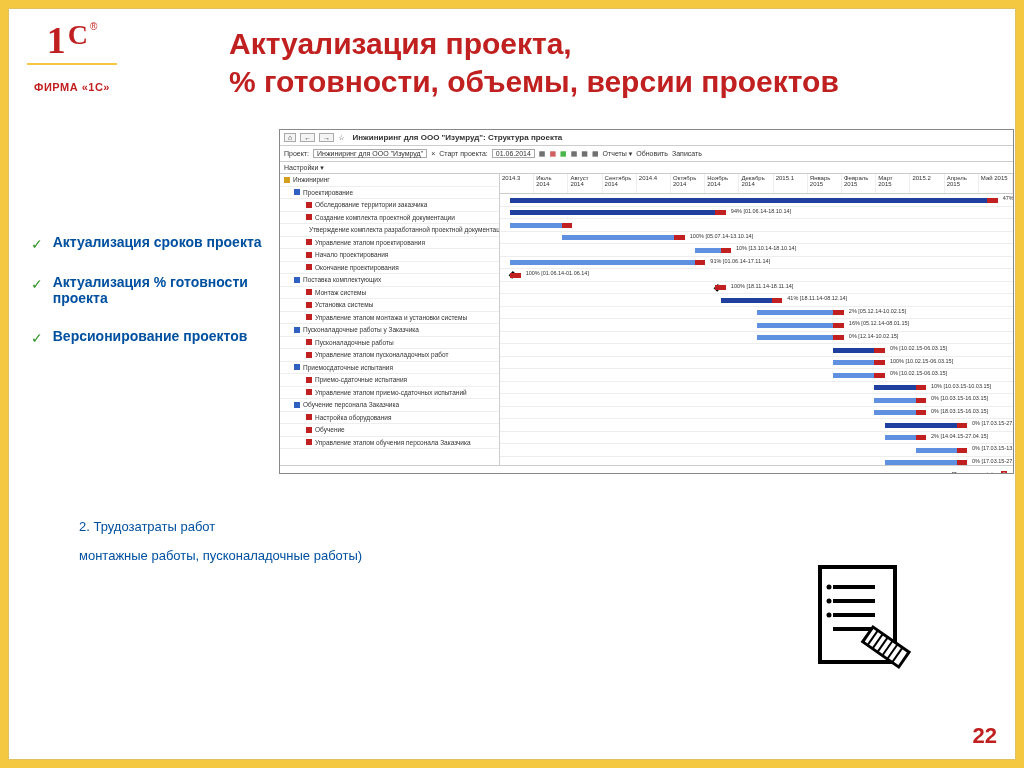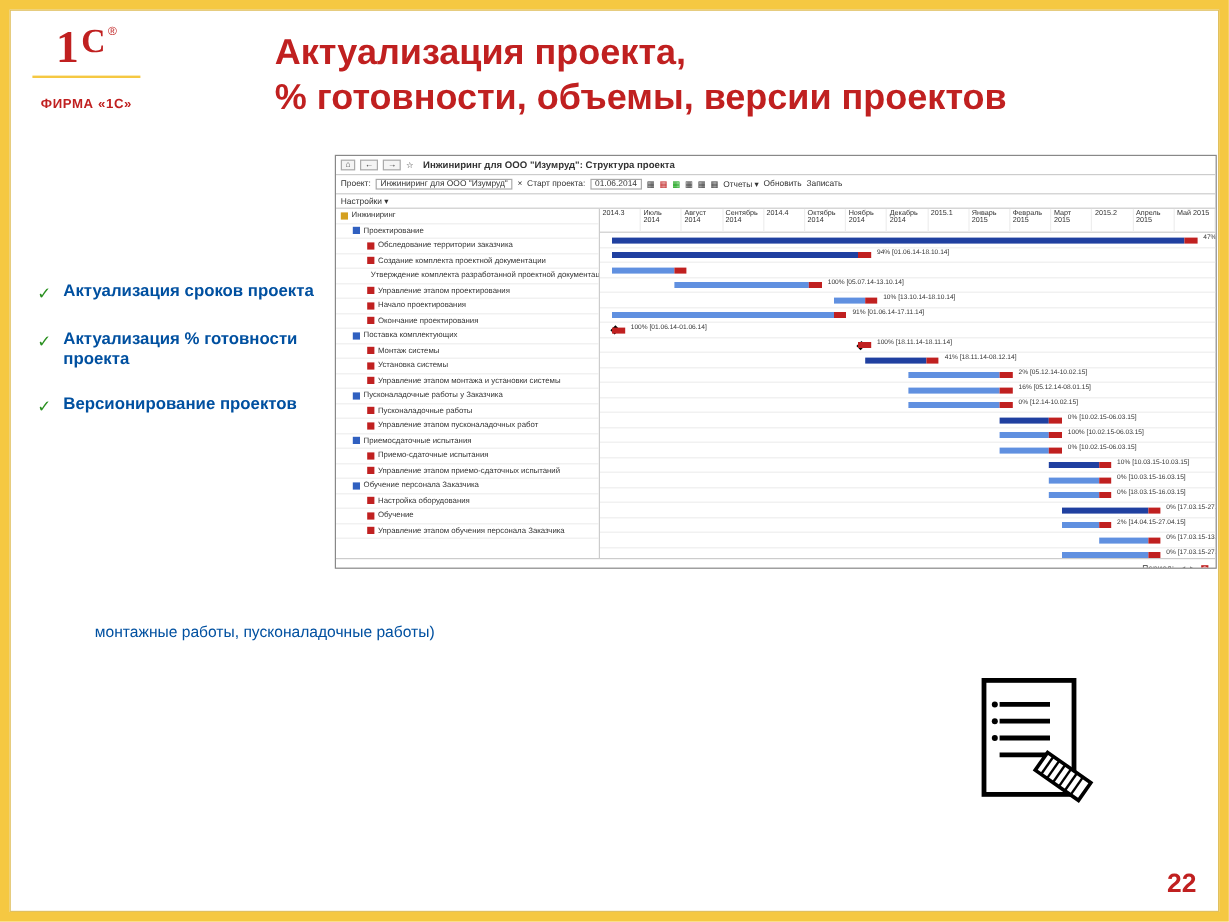--- a/index.html
+++ b/index.html
@@ -368,20 +368,21 @@
     </div>
     <div class="ss-footer">
       <span>Период:</span>
       <span class="btn">◀</span>
       <span class="btn">▶</span>
       <span class="btn" style="background:#c02020;color:#fff">⊕</span>
     </div>
   </div>
 
   <div class="notes">
+    <div>2. Трудозатраты работ</div>
     <div>монтажные работы, пусконаладочные работы)</div>
   </div>
 
   <div class="doc-icon">
     <svg viewBox="0 0 120 120">
       <rect x="15" y="8" width="75" height="95" fill="#fff" stroke="#000" stroke-width="4"></rect>
       <line x1="28" y1="28" x2="70" y2="28" stroke="#000" stroke-width="4"></line>
       <circle cx="24" cy="28" r="2.5" fill="#000"></circle>
       <line x1="28" y1="42" x2="70" y2="42" stroke="#000" stroke-width="4"></line>
       <circle cx="24" cy="42" r="2.5" fill="#000"></circle>

